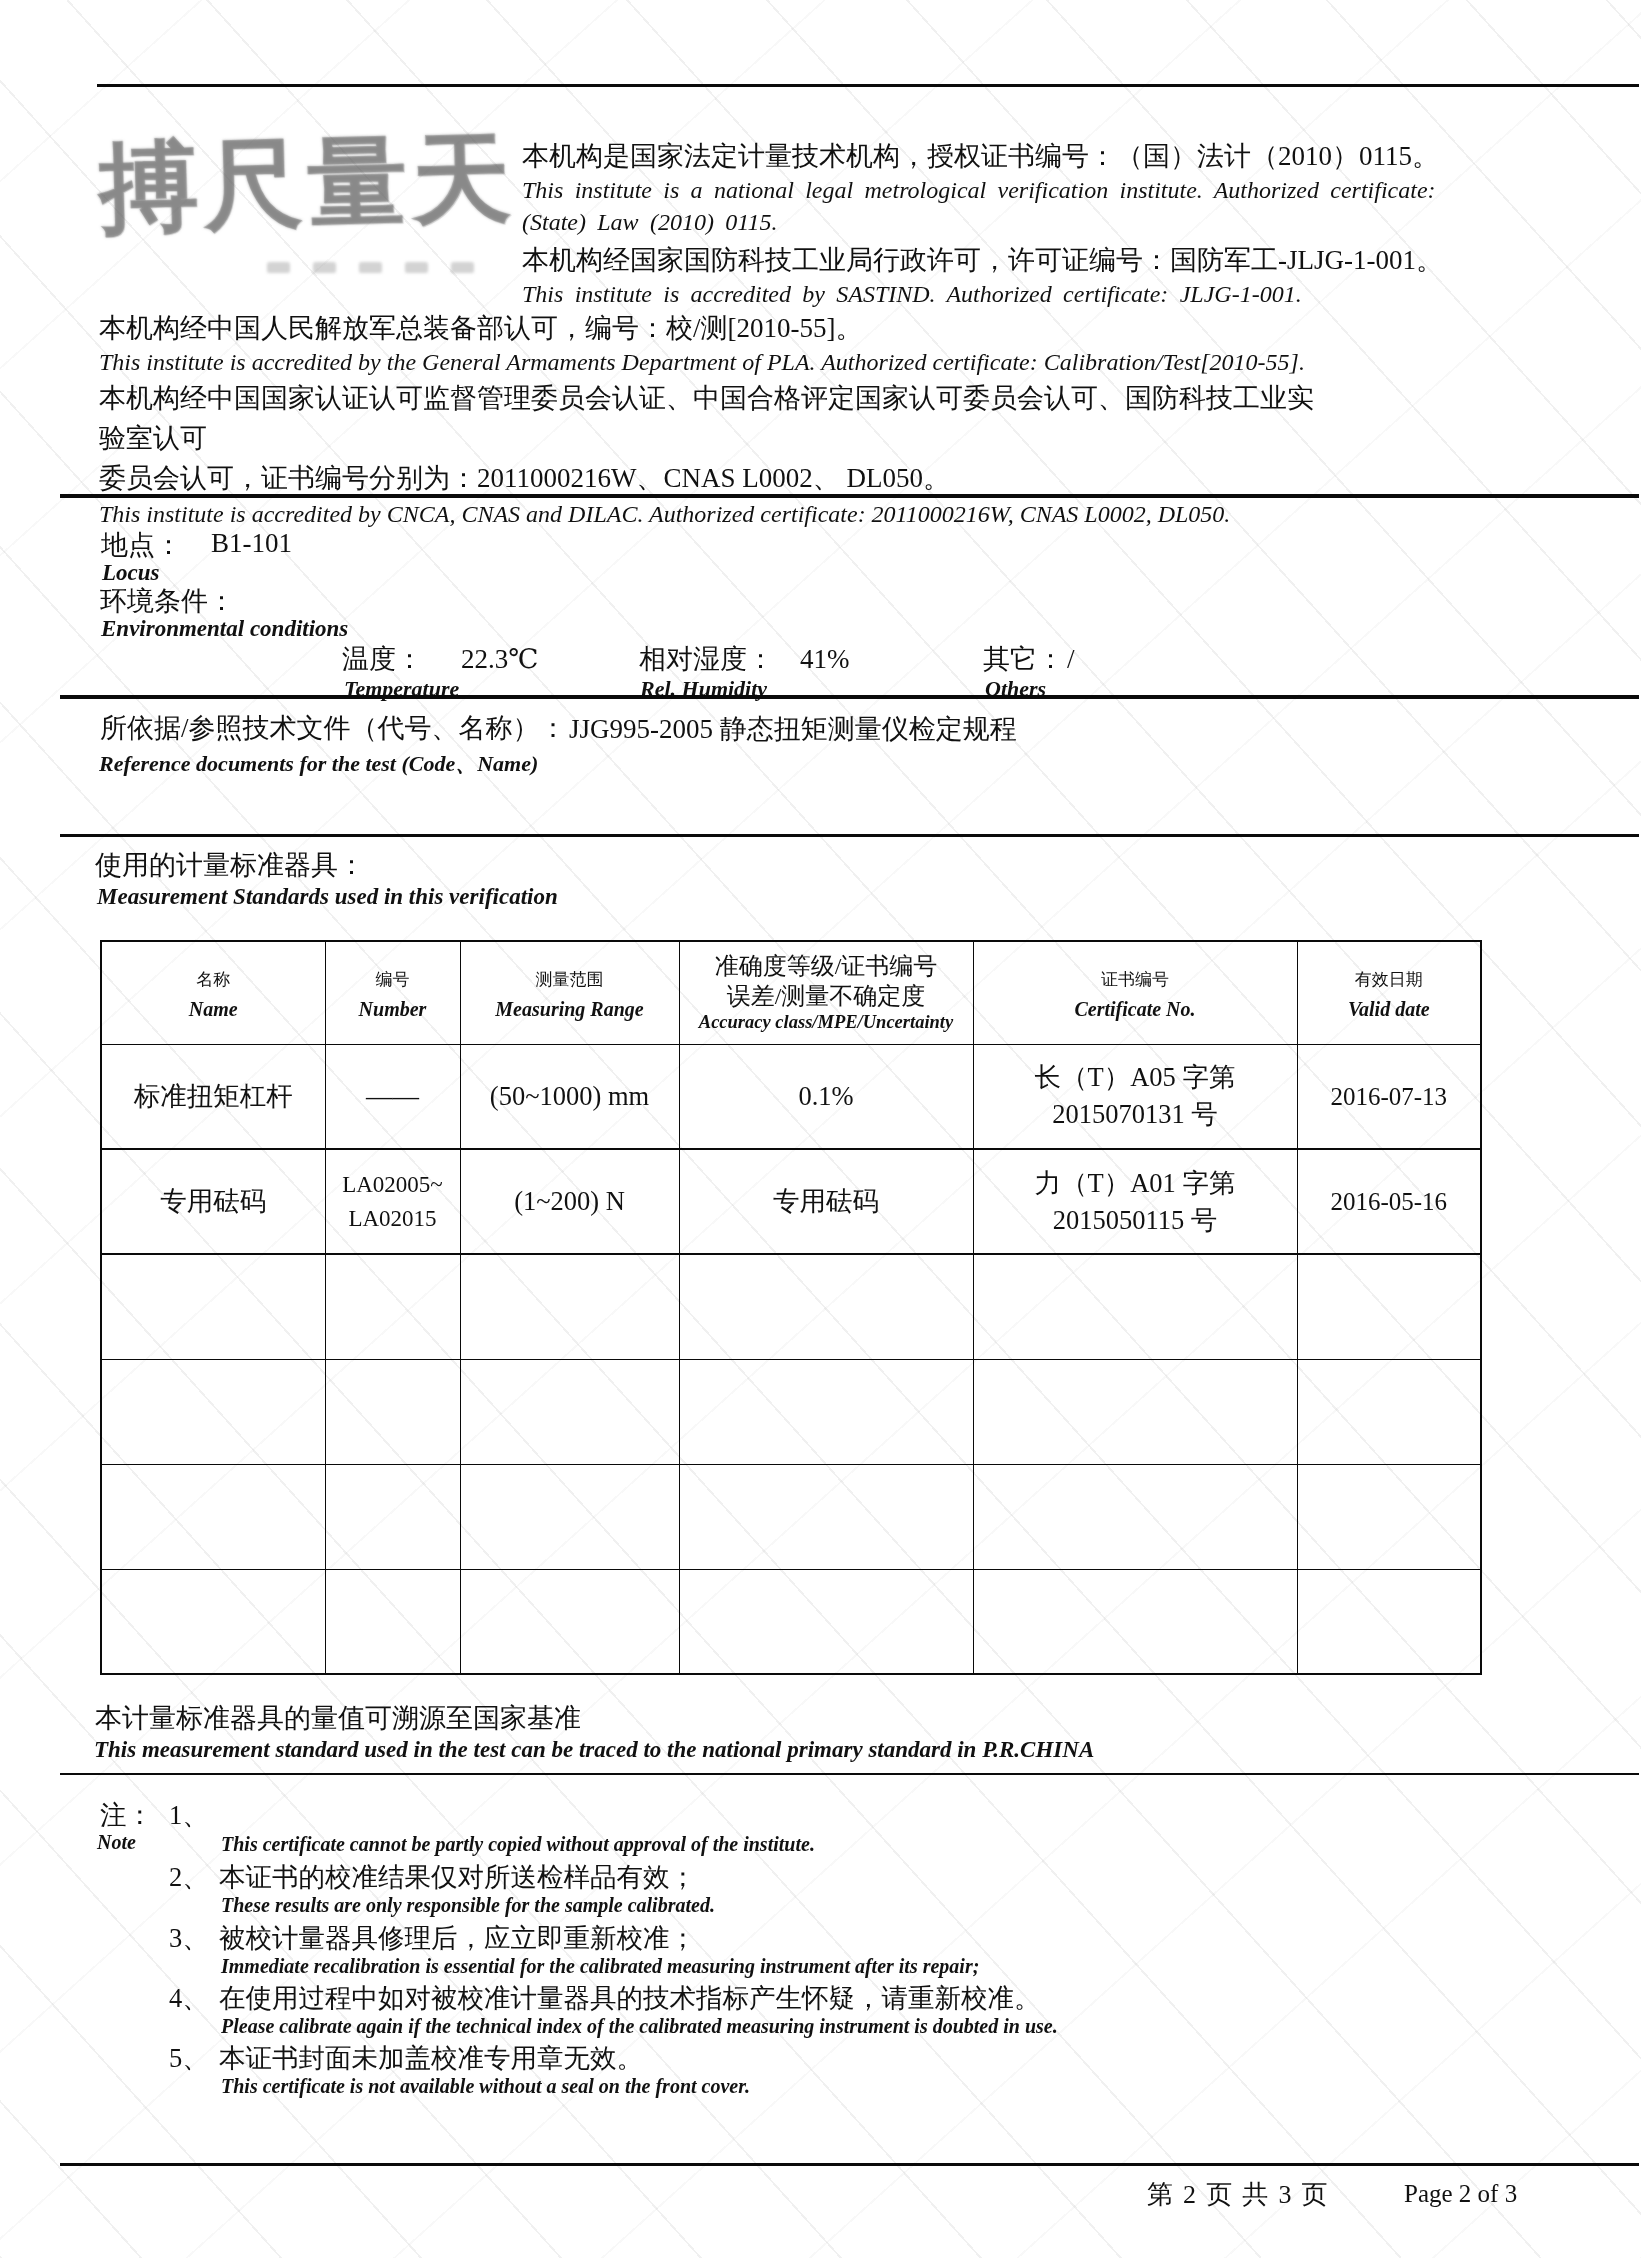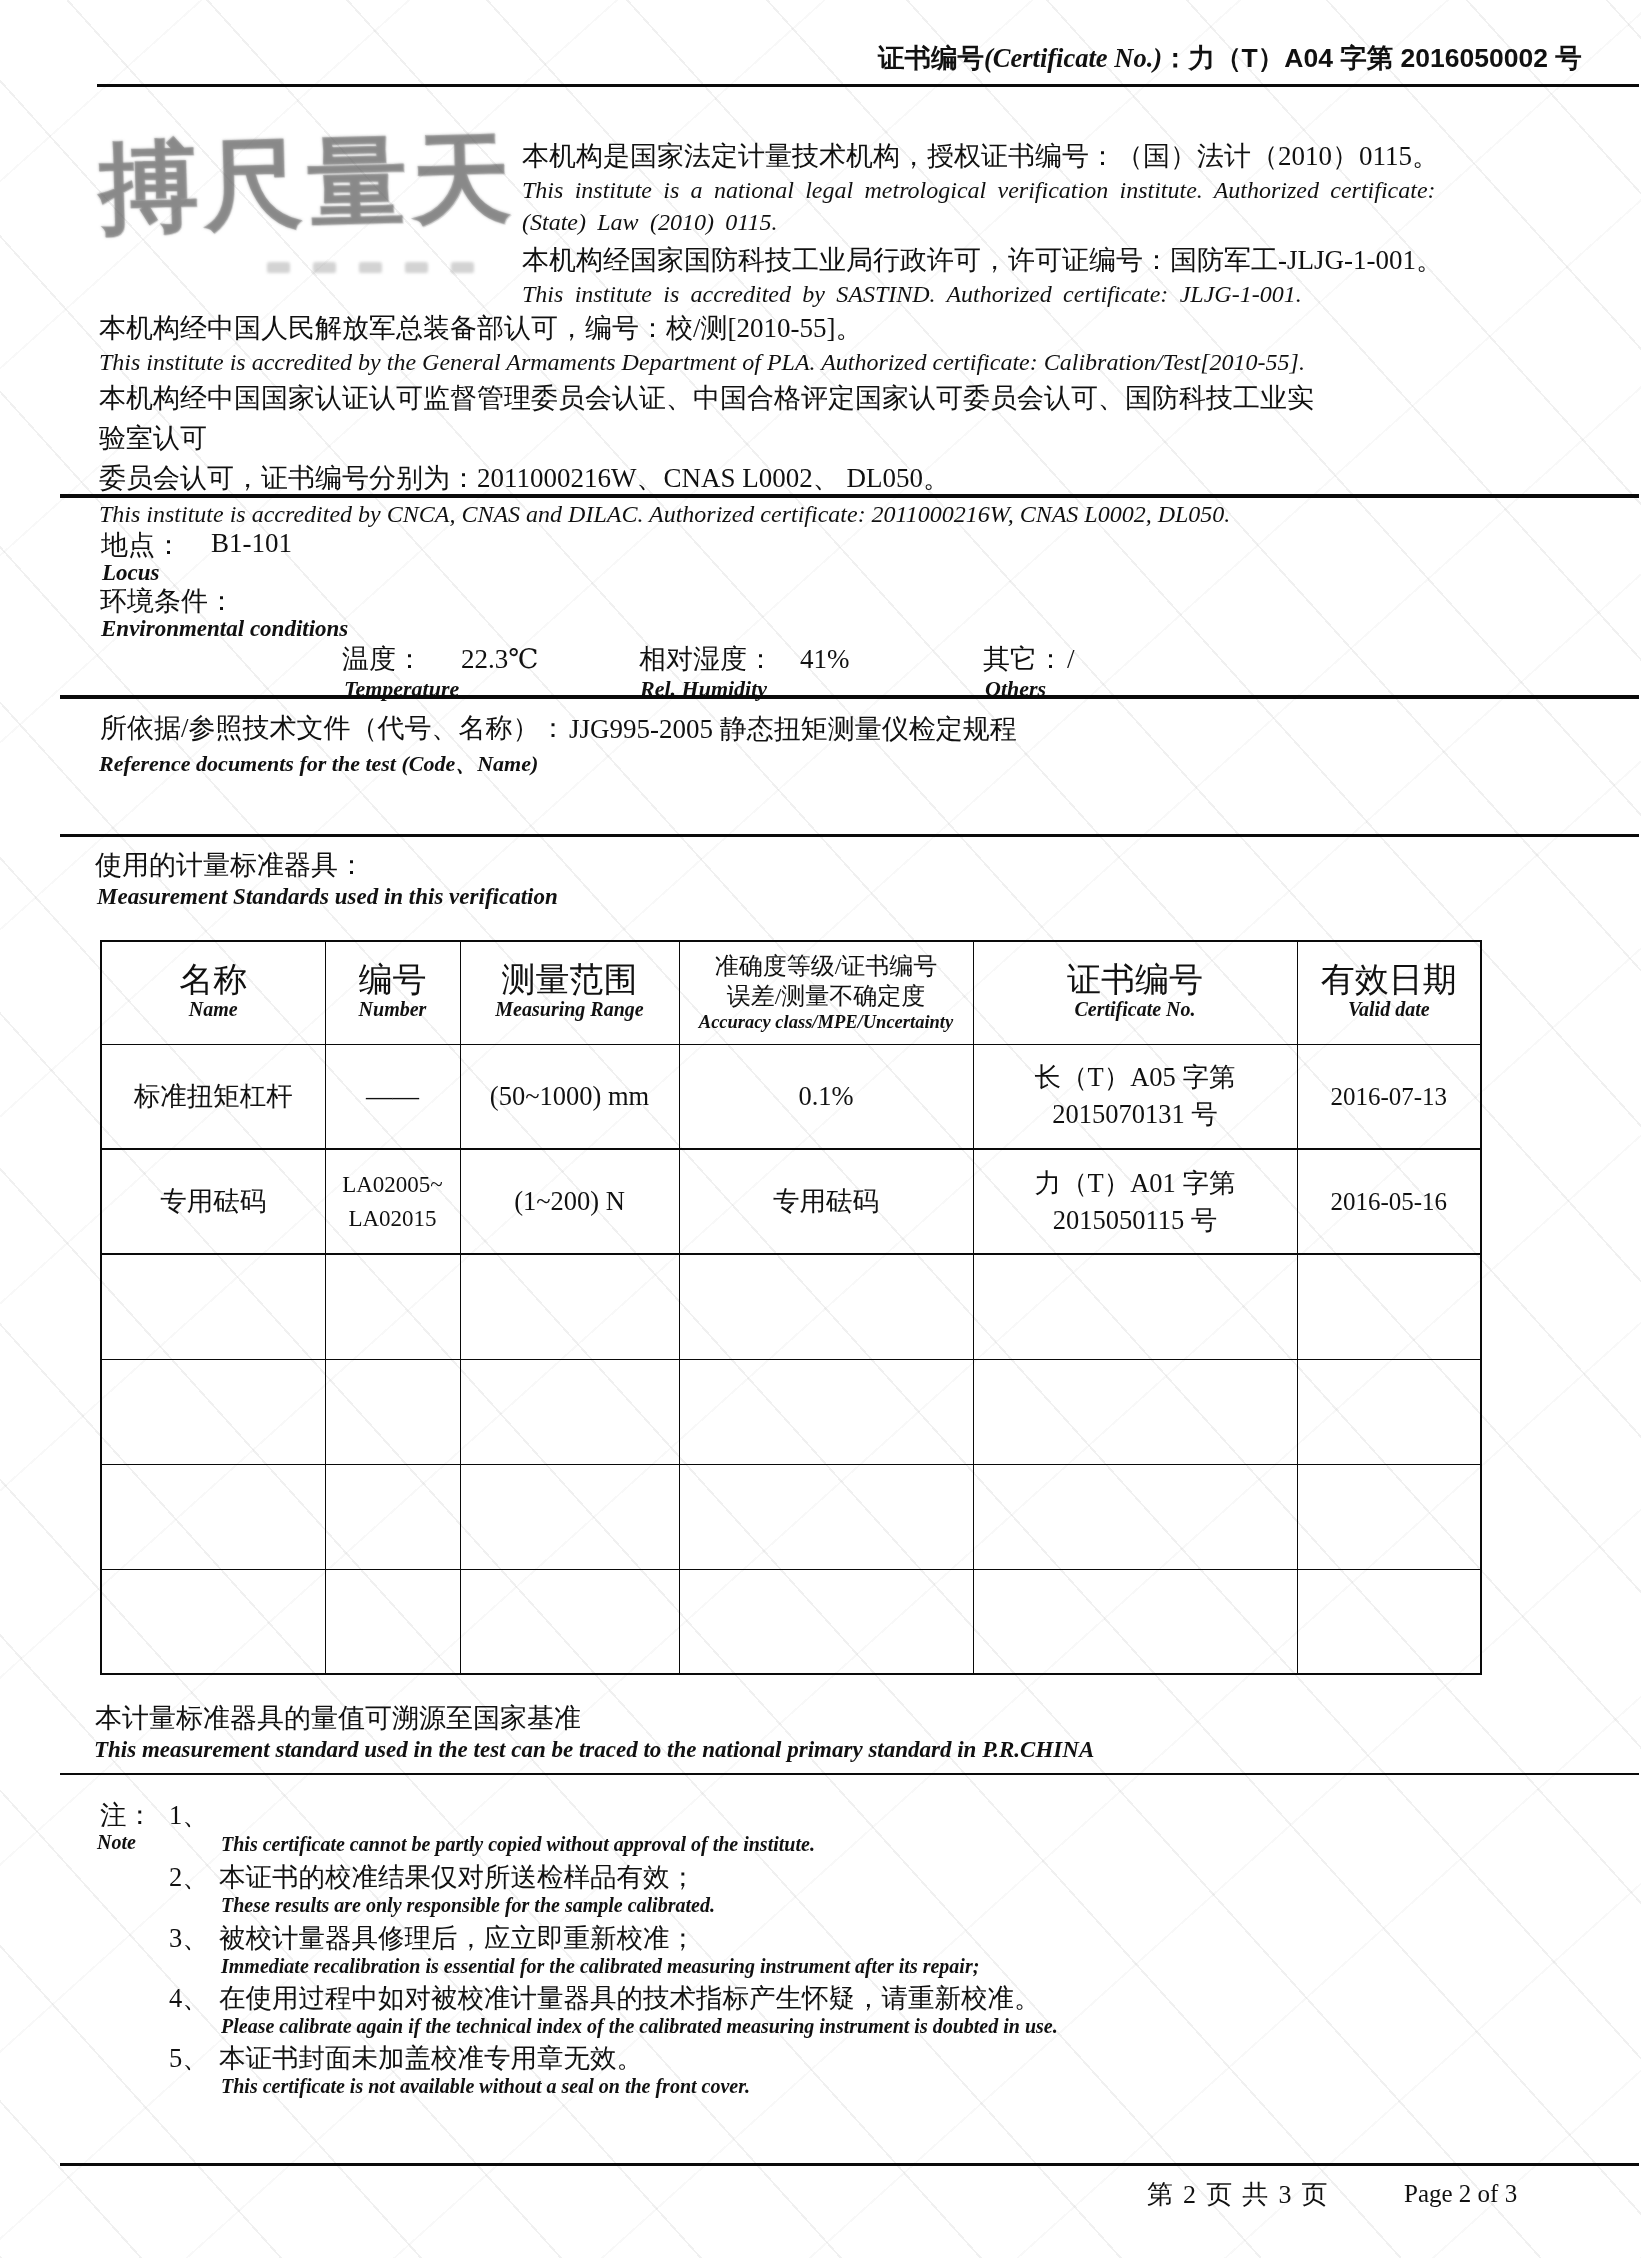--- a/index.html
+++ b/index.html
@@ -77,21 +77,21 @@
     border-collapse:collapse;table-layout:fixed;width:1379px;
     border:2.6px solid #0a0a0a;
   }
   table.std th,table.std td{
     border:1.8px solid #0a0a0a;text-align:center;vertical-align:middle;
     padding:0 5.3px;overflow:hidden;
   }
   tr.hdr{height:103px;}
   tr.data{height:105px;}
   tr.thickb th,tr.thickb td{border-bottom-width:2.6px;}
-  .th-cn{font-size:34px;line-height:32px;font-weight:400;}
+  .th-cn{font-size:17px;line-height:32px;font-weight:400;}
   .th-cn.small{font-size:24px;line-height:30px;}
   .th-en{font-style:italic;font-weight:700;font-size:20px;line-height:26.5px;}
   .th-en.small{font-size:18.5px;line-height:23px;}
   td .cell{font-size:26.5px;line-height:37px;}
   td .cell.sm{font-size:23px;line-height:34px;}
   td .cell.date{font-size:25px;}
 
   
   .trace-cn{position:absolute;top:1701px;left:95px;}
   .trace-en{position:absolute;top:1736px;left:94px;}
@@ -105,23 +105,20 @@
   
   .foot-cn{position:absolute;top:2177px;left:1147px;font-size:26px;letter-spacing:1.8px;white-space:nowrap;}
   .foot-en{position:absolute;top:2180px;left:1404px;font-size:25px;white-space:nowrap;}
 </style>
 </head>
 <body>
 
 <div class="page">
   <div class="watermark"></div>
 
-  <div class="cert-no">
-    <span>证书编号</span><span class="it">(Certificate No.)</span><span>：</span><span>力（T）A04 字第 2016050002 号</span>
-  </div>
   <div class="rule r-top"></div>
 
   <div class="logo">
     <div class="logo-text">搏尺量天</div>
     <div class="logo-sub">
         <i></i>
         <i></i>
         <i></i>
         <i></i>
         <i></i>

